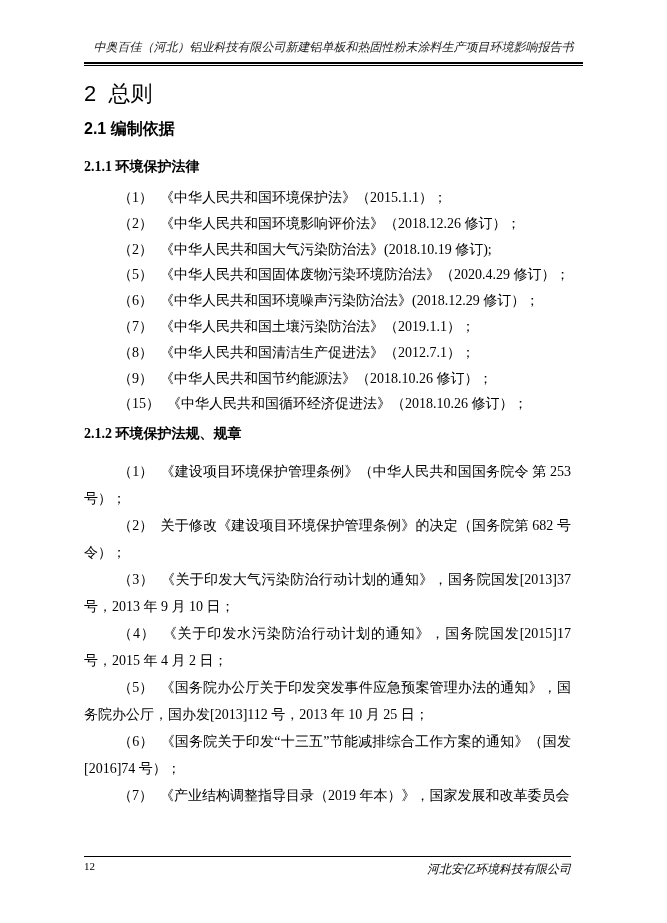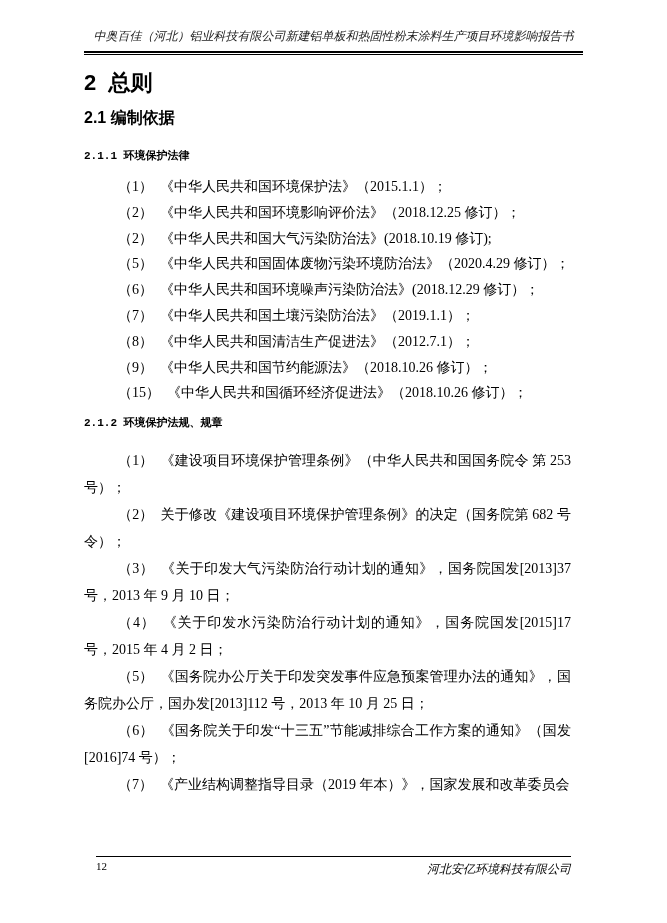--- a/index.html
+++ b/index.html
@@ -6,21 +6,21 @@
   html, body { background: #ffffff; }
   .page {
     position: relative;
     width: 667px;
     height: 923px;
     margin: 0 auto;
     background: #ffffff;
     color: #000000;
     font-family: "Liberation Serif", "DejaVu Serif", serif;
     overflow: hidden;
-    padding-top: 29px;
+    padding-top: 40px;
     border-radius: 25px;
   }
   .doc-header {
     margin: 0 84px;
     text-align: center;
     font-family: "Liberation Serif", "DejaVu Serif", serif;
     font-style: italic;
     font-size: 12px;
     line-height: 14px;
     color: #1a1a1a;
@@ -28,38 +28,38 @@
   }
   .header-rule {
     margin: 8px 84px 0 84px;
     border-top: 2px solid #000000;
     border-bottom: 1px solid #000000;
     height: 4px;
   }
   .h1 {
     margin: 16px 84px 0 84px;
     font-family: "Liberation Sans", "DejaVu Sans", sans-serif;
-    font-weight: bold;
+    font-weight: normal;
     font-size: 22px;
     line-height: 24px;
     white-space: pre-wrap;
   }
   .h2 {
     margin: 13px 84px 0 84px;
     font-family: "Liberation Sans", "DejaVu Sans", sans-serif;
     font-weight: bold;
     font-size: 16px;
     line-height: 19px;
     white-space: pre-wrap;
   }
   .h3 {
     margin: 20px 84px 0 84px;
-    font-family: Liberation Mono, monospace;
+    font-family: Liberation Serif, serif;
     font-weight: bold;
-    font-size: 11px;
+    font-size: 14px;
     line-height: 18px;
     white-space: pre-wrap;
   }
   .h3.second { margin-top: 8px; }
   .law-list { margin: 9px 96px 0 84px; }
   .law-item {
     padding-left: 34px;
     font-size: 14px;
     line-height: 25.8px;
     white-space: nowrap;
@@ -69,21 +69,21 @@
   .reg-para {
     font-size: 14px;
     line-height: 27px;
     text-align: justify;
     text-indent: 34px;
   }
   .reg-para .num { margin-right: 7px; }
   .doc-footer {
     position: absolute;
     top: 856px;
-    left: 96px;
+    left: 84px;
     right: 96px;
     border-top: 1px solid #000000;
     padding-top: 2px;
     display: flex;
     justify-content: space-between;
     align-items: flex-start;
   }
   .page-number {
     font-family: "Liberation Serif", "DejaVu Serif", serif;
     font-size: 11px;
@@ -105,21 +105,21 @@
   <div class="doc-header">中奥百佳（河北）铝业科技有限公司新建铝单板和热固性粉末涂料生产项目环境影响报告书</div>
   <div class="header-rule"></div>
 
   <div class="h1">2  总则</div>
   <div class="h2">2.1 编制依据</div>
 
   <div class="h3">2.1.1 环境保护法律</div>
 
   <div class="law-list">
     <div class="law-item"><span class="num">（1）</span><span class="txt">《中华人民共和国环境保护法》（2015.1.1）；</span></div>
-    <div class="law-item"><span class="num">（2）</span><span class="txt">《中华人民共和国环境影响评价法》（2018.12.25 修订）；</span></div>
+    <div class="law-item"><span class="num">（2）</span><span class="txt">《中华人民共和国环境影响评价法》（2018.12.26 修订）；</span></div>
     <div class="law-item"><span class="num">（2）</span><span class="txt">《中华人民共和国大气污染防治法》(2018.10.19 修订);</span></div>
     <div class="law-item"><span class="num">（5）</span><span class="txt">《中华人民共和国固体废物污染环境防治法》（2020.4.29 修订）；</span></div>
     <div class="law-item"><span class="num">（6）</span><span class="txt">《中华人民共和国环境噪声污染防治法》(2018.12.29 修订）；</span></div>
     <div class="law-item"><span class="num">（7）</span><span class="txt">《中华人民共和国土壤污染防治法》（2019.1.1）；</span></div>
     <div class="law-item"><span class="num">（8）</span><span class="txt">《中华人民共和国清洁生产促进法》（2012.7.1）；</span></div>
     <div class="law-item"><span class="num">（9）</span><span class="txt">《中华人民共和国节约能源法》（2018.10.26 修订）；</span></div>
     <div class="law-item"><span class="num">（15）</span><span class="txt">《中华人民共和国循环经济促进法》（2018.10.26 修订）；</span></div>
   </div>
 
   <div class="h3 second">2.1.2 环境保护法规、规章</div>

